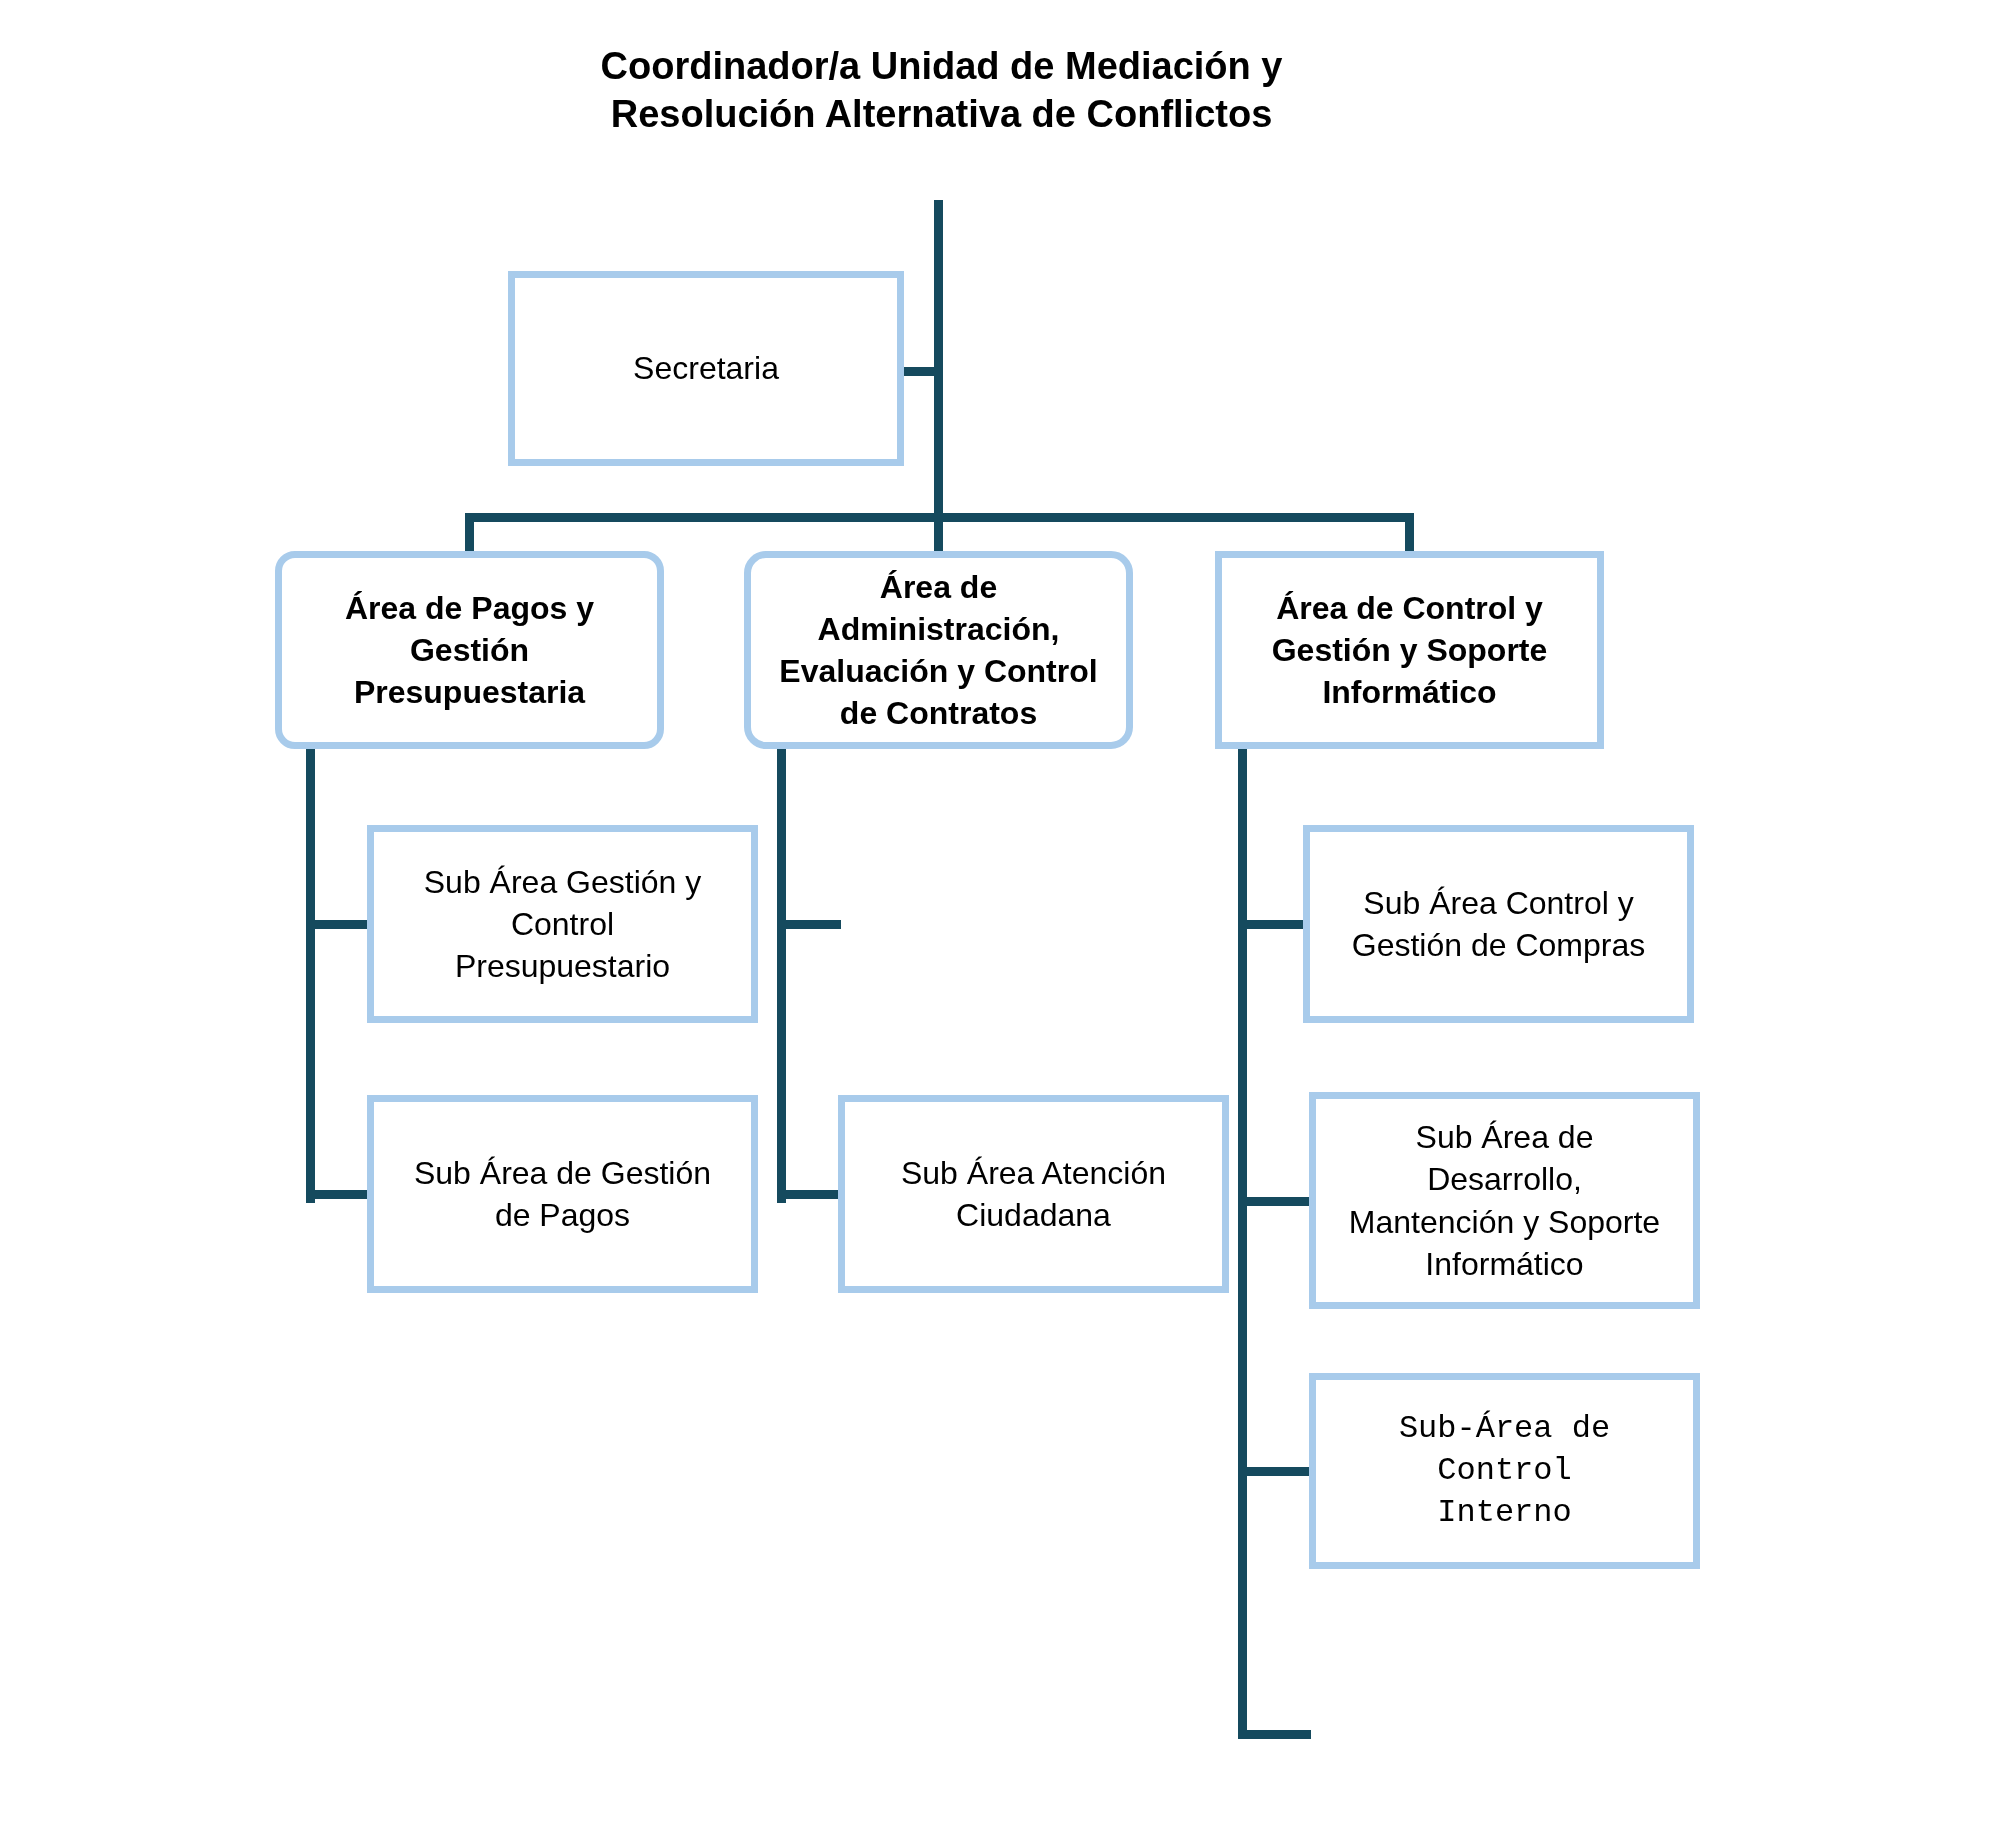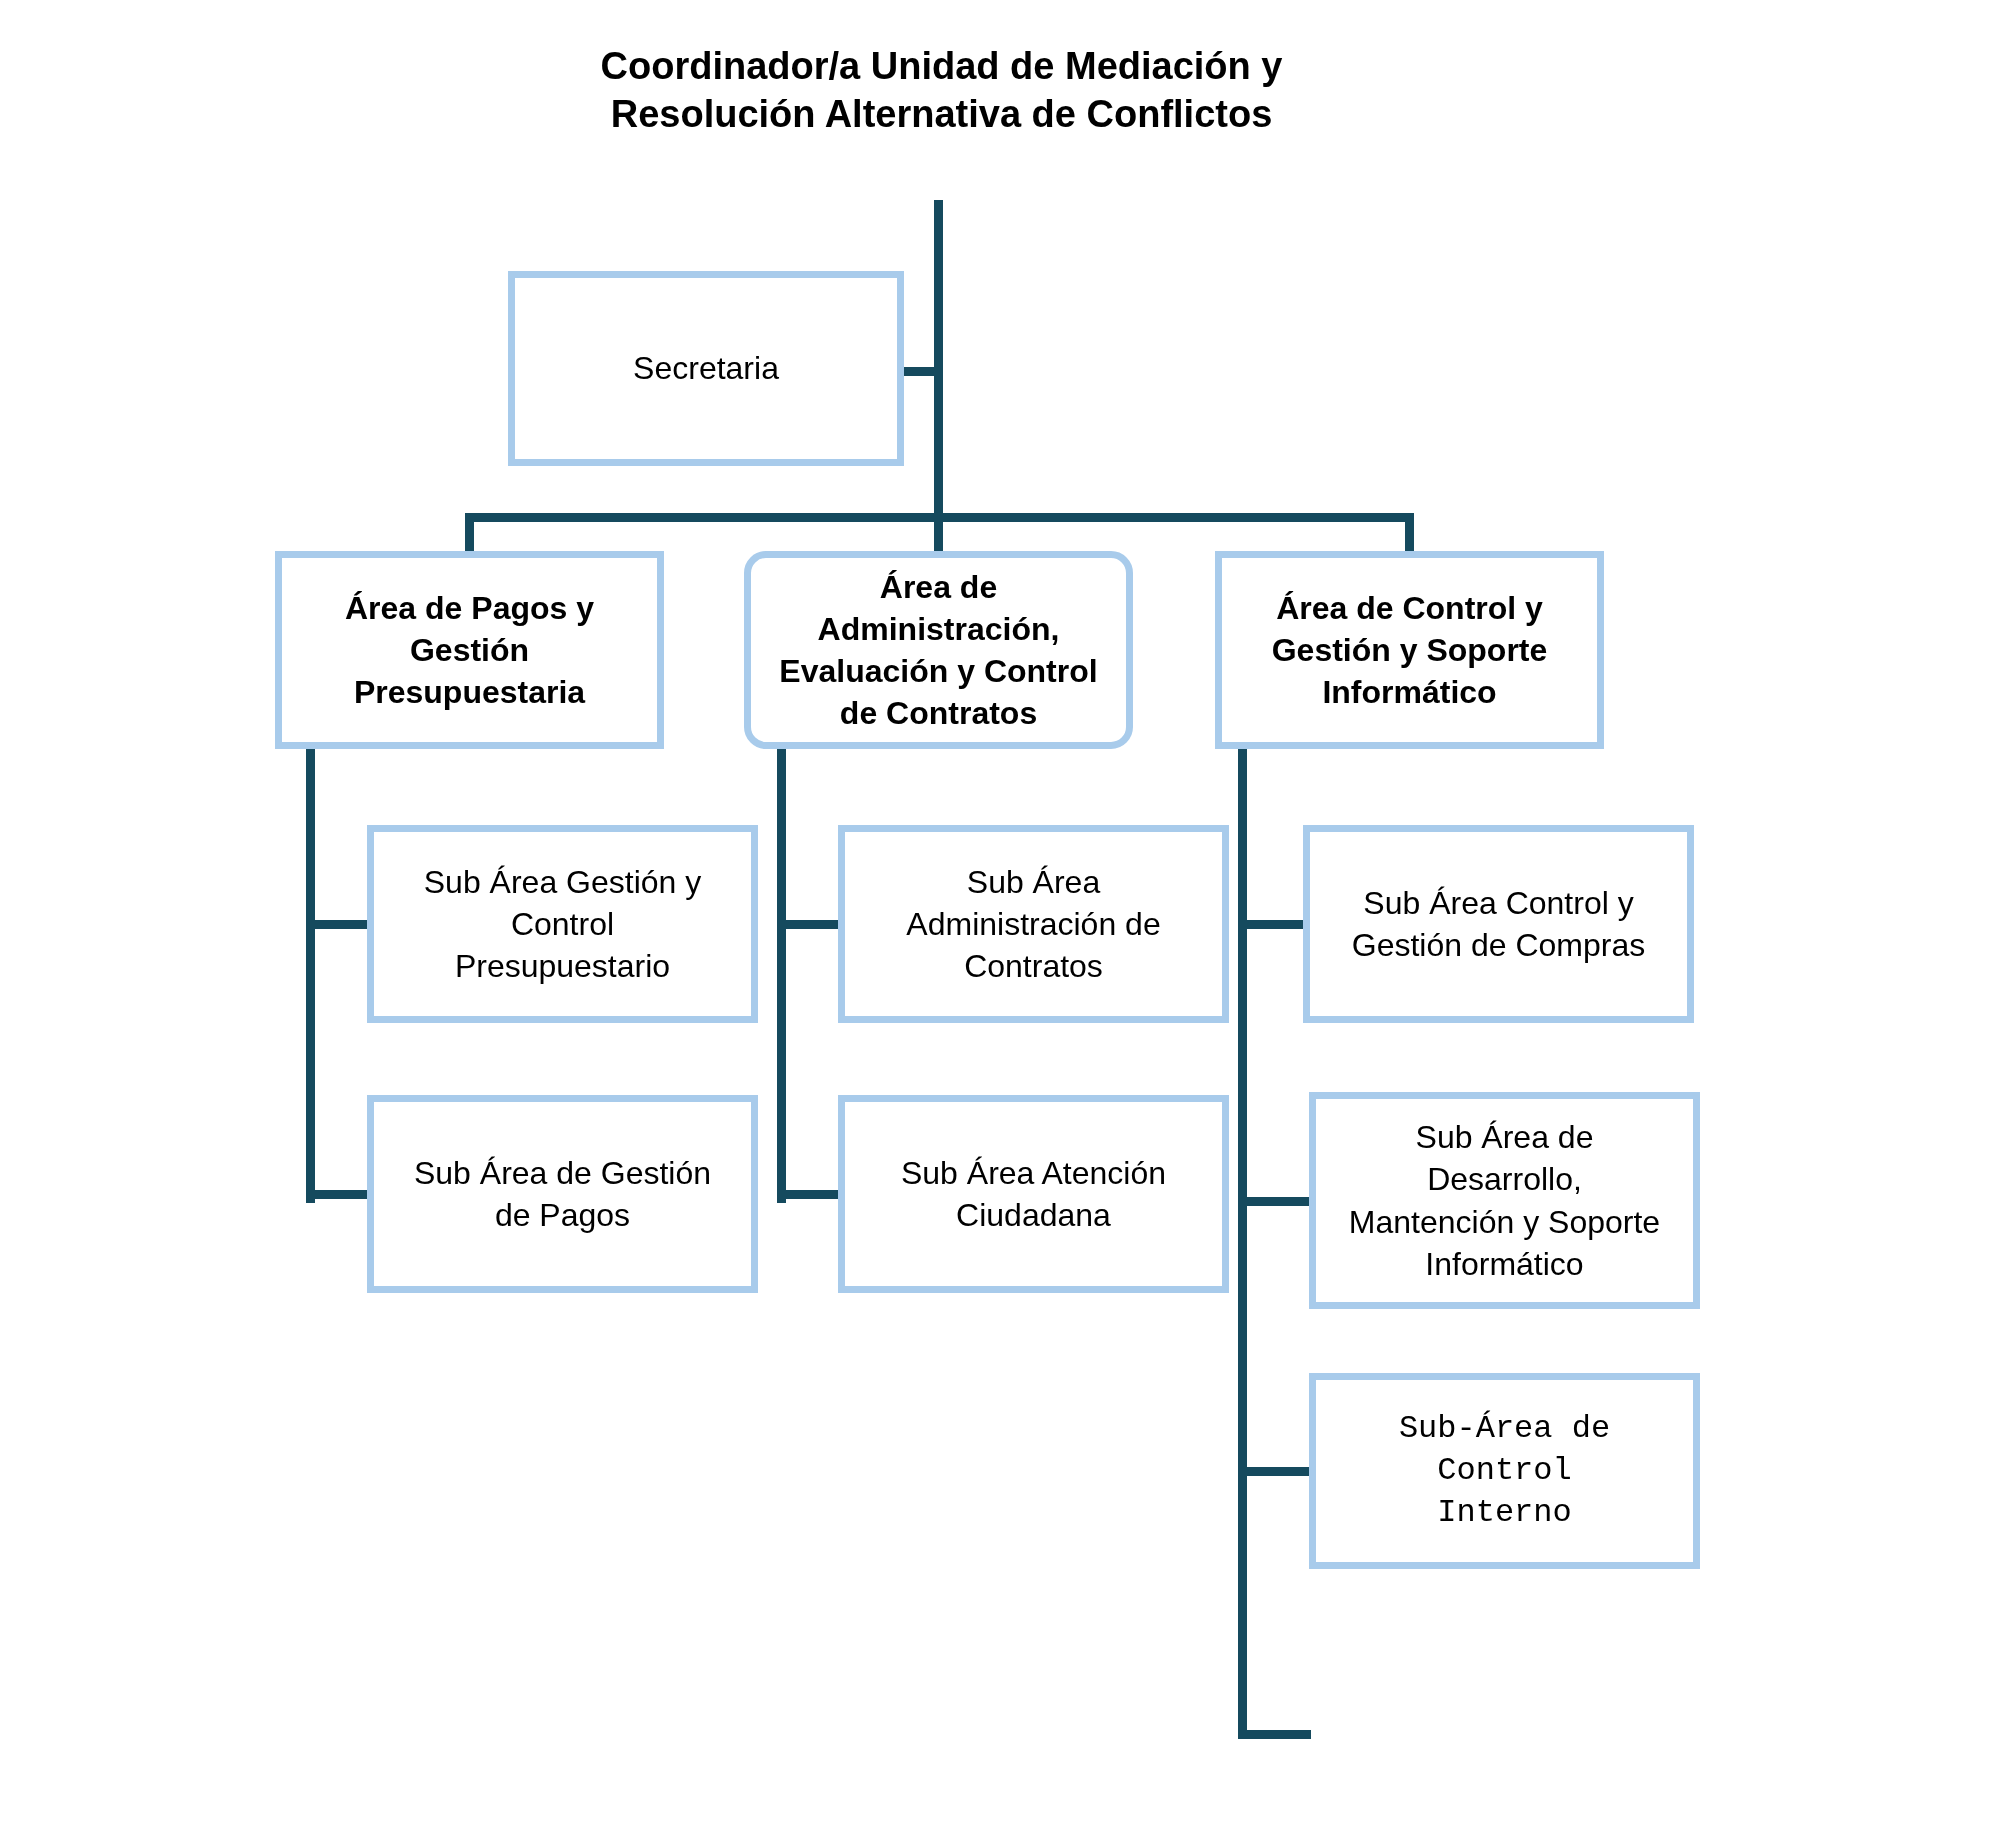--- a/index.html
+++ b/index.html
@@ -41,21 +41,21 @@
     white-space: pre-line;
     padding: 5.6px 9.4px;
   }
   .box.bold { font-weight: bold; }
   .line {
     position: absolute;
     background: var(--connector, #154A5E);
   }
   
   .secretaria { left: 508px; top: 271px; width: 396px; height: 195px; }
-  .area1 { left: 275px;  top: 551px; width: 389px; height: 198px; }
+  .area1 { left: 275px;  top: 551px; width: 389px; height: 198px; border-radius: 20px; }
   .area2 { left: 744px;  top: 551px; width: 389px; height: 198px; border-radius: 22px; }
   .area3 { left: 1215px; top: 551px; width: 389px; height: 198px; }
   .sub11 { left: 367px;  top: 825px;  width: 391px; height: 198px; }
   .sub12 { left: 367px;  top: 1095px; width: 391px; height: 198px; }
   .sub21 { left: 838px;  top: 825px;  width: 391px; height: 198px; }
   .sub22 { left: 838px;  top: 1095px; width: 391px; height: 198px; }
   .sub31 { left: 1303px; top: 825px;  width: 391px; height: 198px; }
   .sub32 { left: 1309px; top: 1092px; width: 391px; height: 217px; }
   .sub33 { left: 1309px; top: 1373px; width: 391px; height: 196px; font-family: Liberation Mono, monospace; }
   .sub34 { left: 1309px; top: 1639px; width: 391px; height: 197px; }
@@ -116,23 +116,20 @@
   <div class="box bold area3">Área de Control y
 Gestión y Soporte
 Informático</div>
 
   <div class="box sub11">Sub Área Gestión y
 Control
 Presupuestario</div>
   <div class="box sub12">Sub Área de Gestión
 de Pagos</div>
 
-  <div class="box sub21">Sub Área
-Administración de
-Contratos</div>
   <div class="box sub22">Sub Área Atención
 Ciudadana</div>
 
   <div class="box sub31">Sub Área Control y
 Gestión de Compras</div>
   <div class="box sub32">Sub Área de
 Desarrollo,
 Mantención y Soporte
 Informático</div>
   <div class="box sub33">Sub-Área de Control

